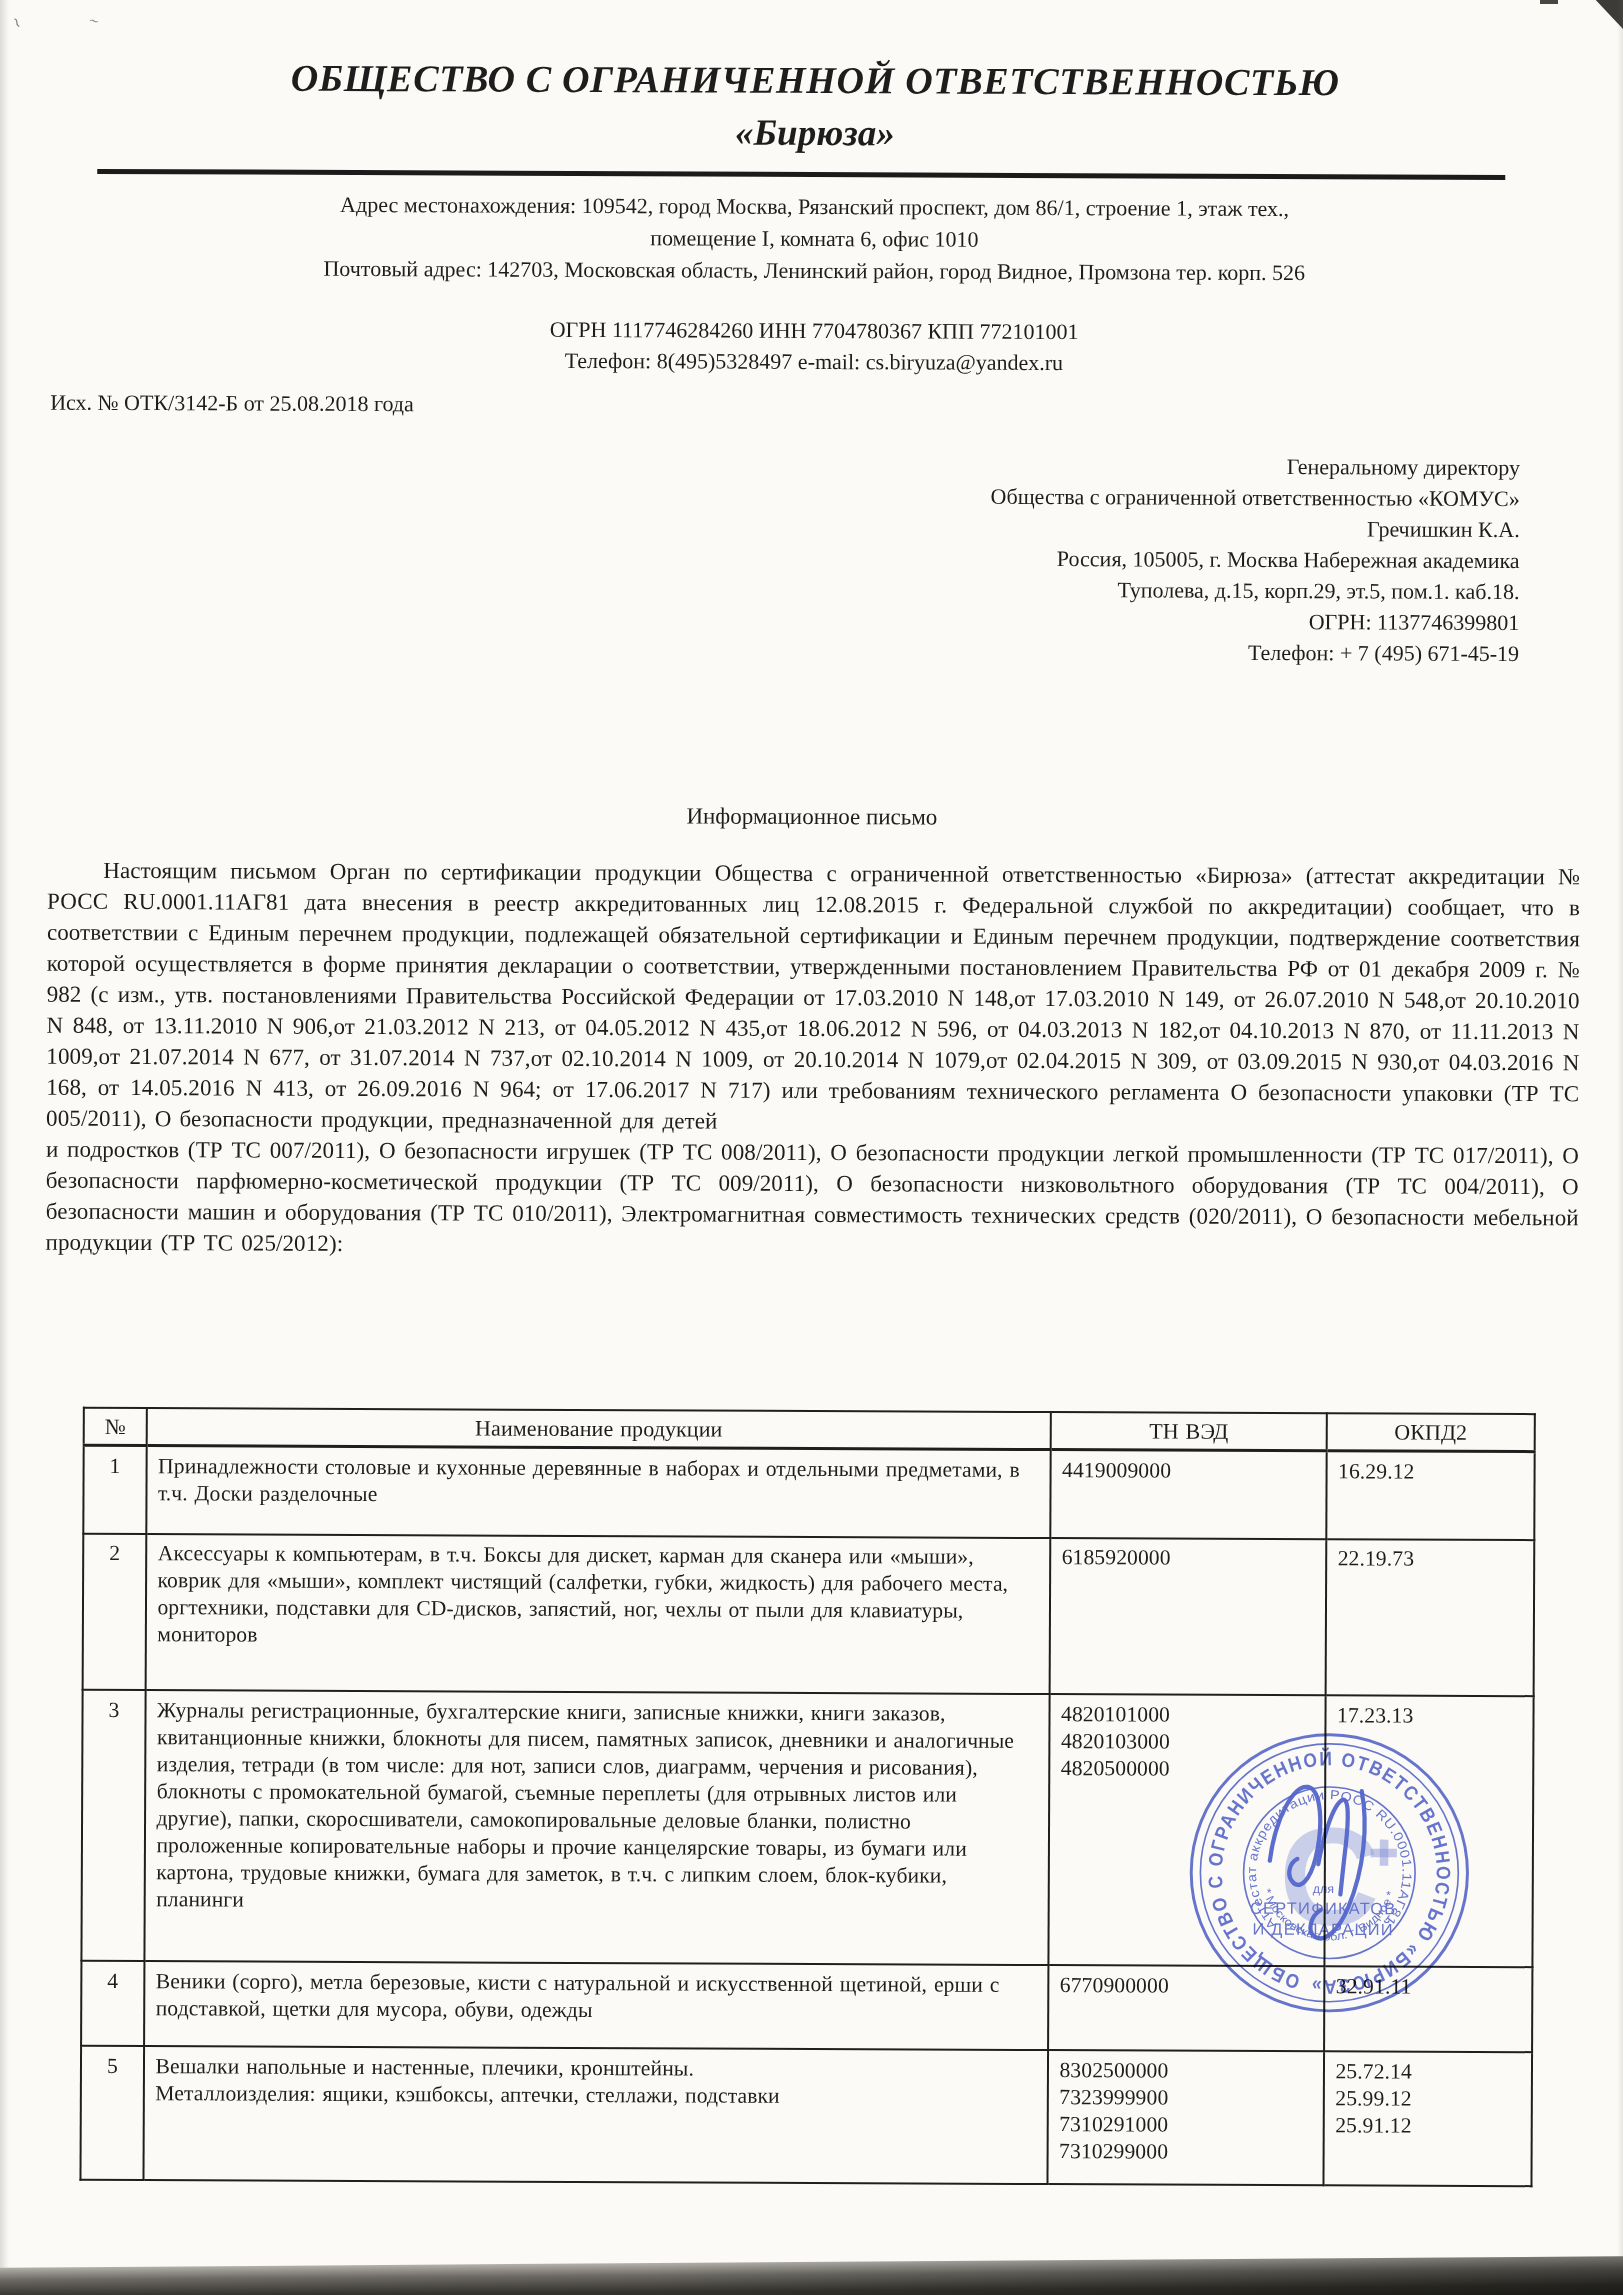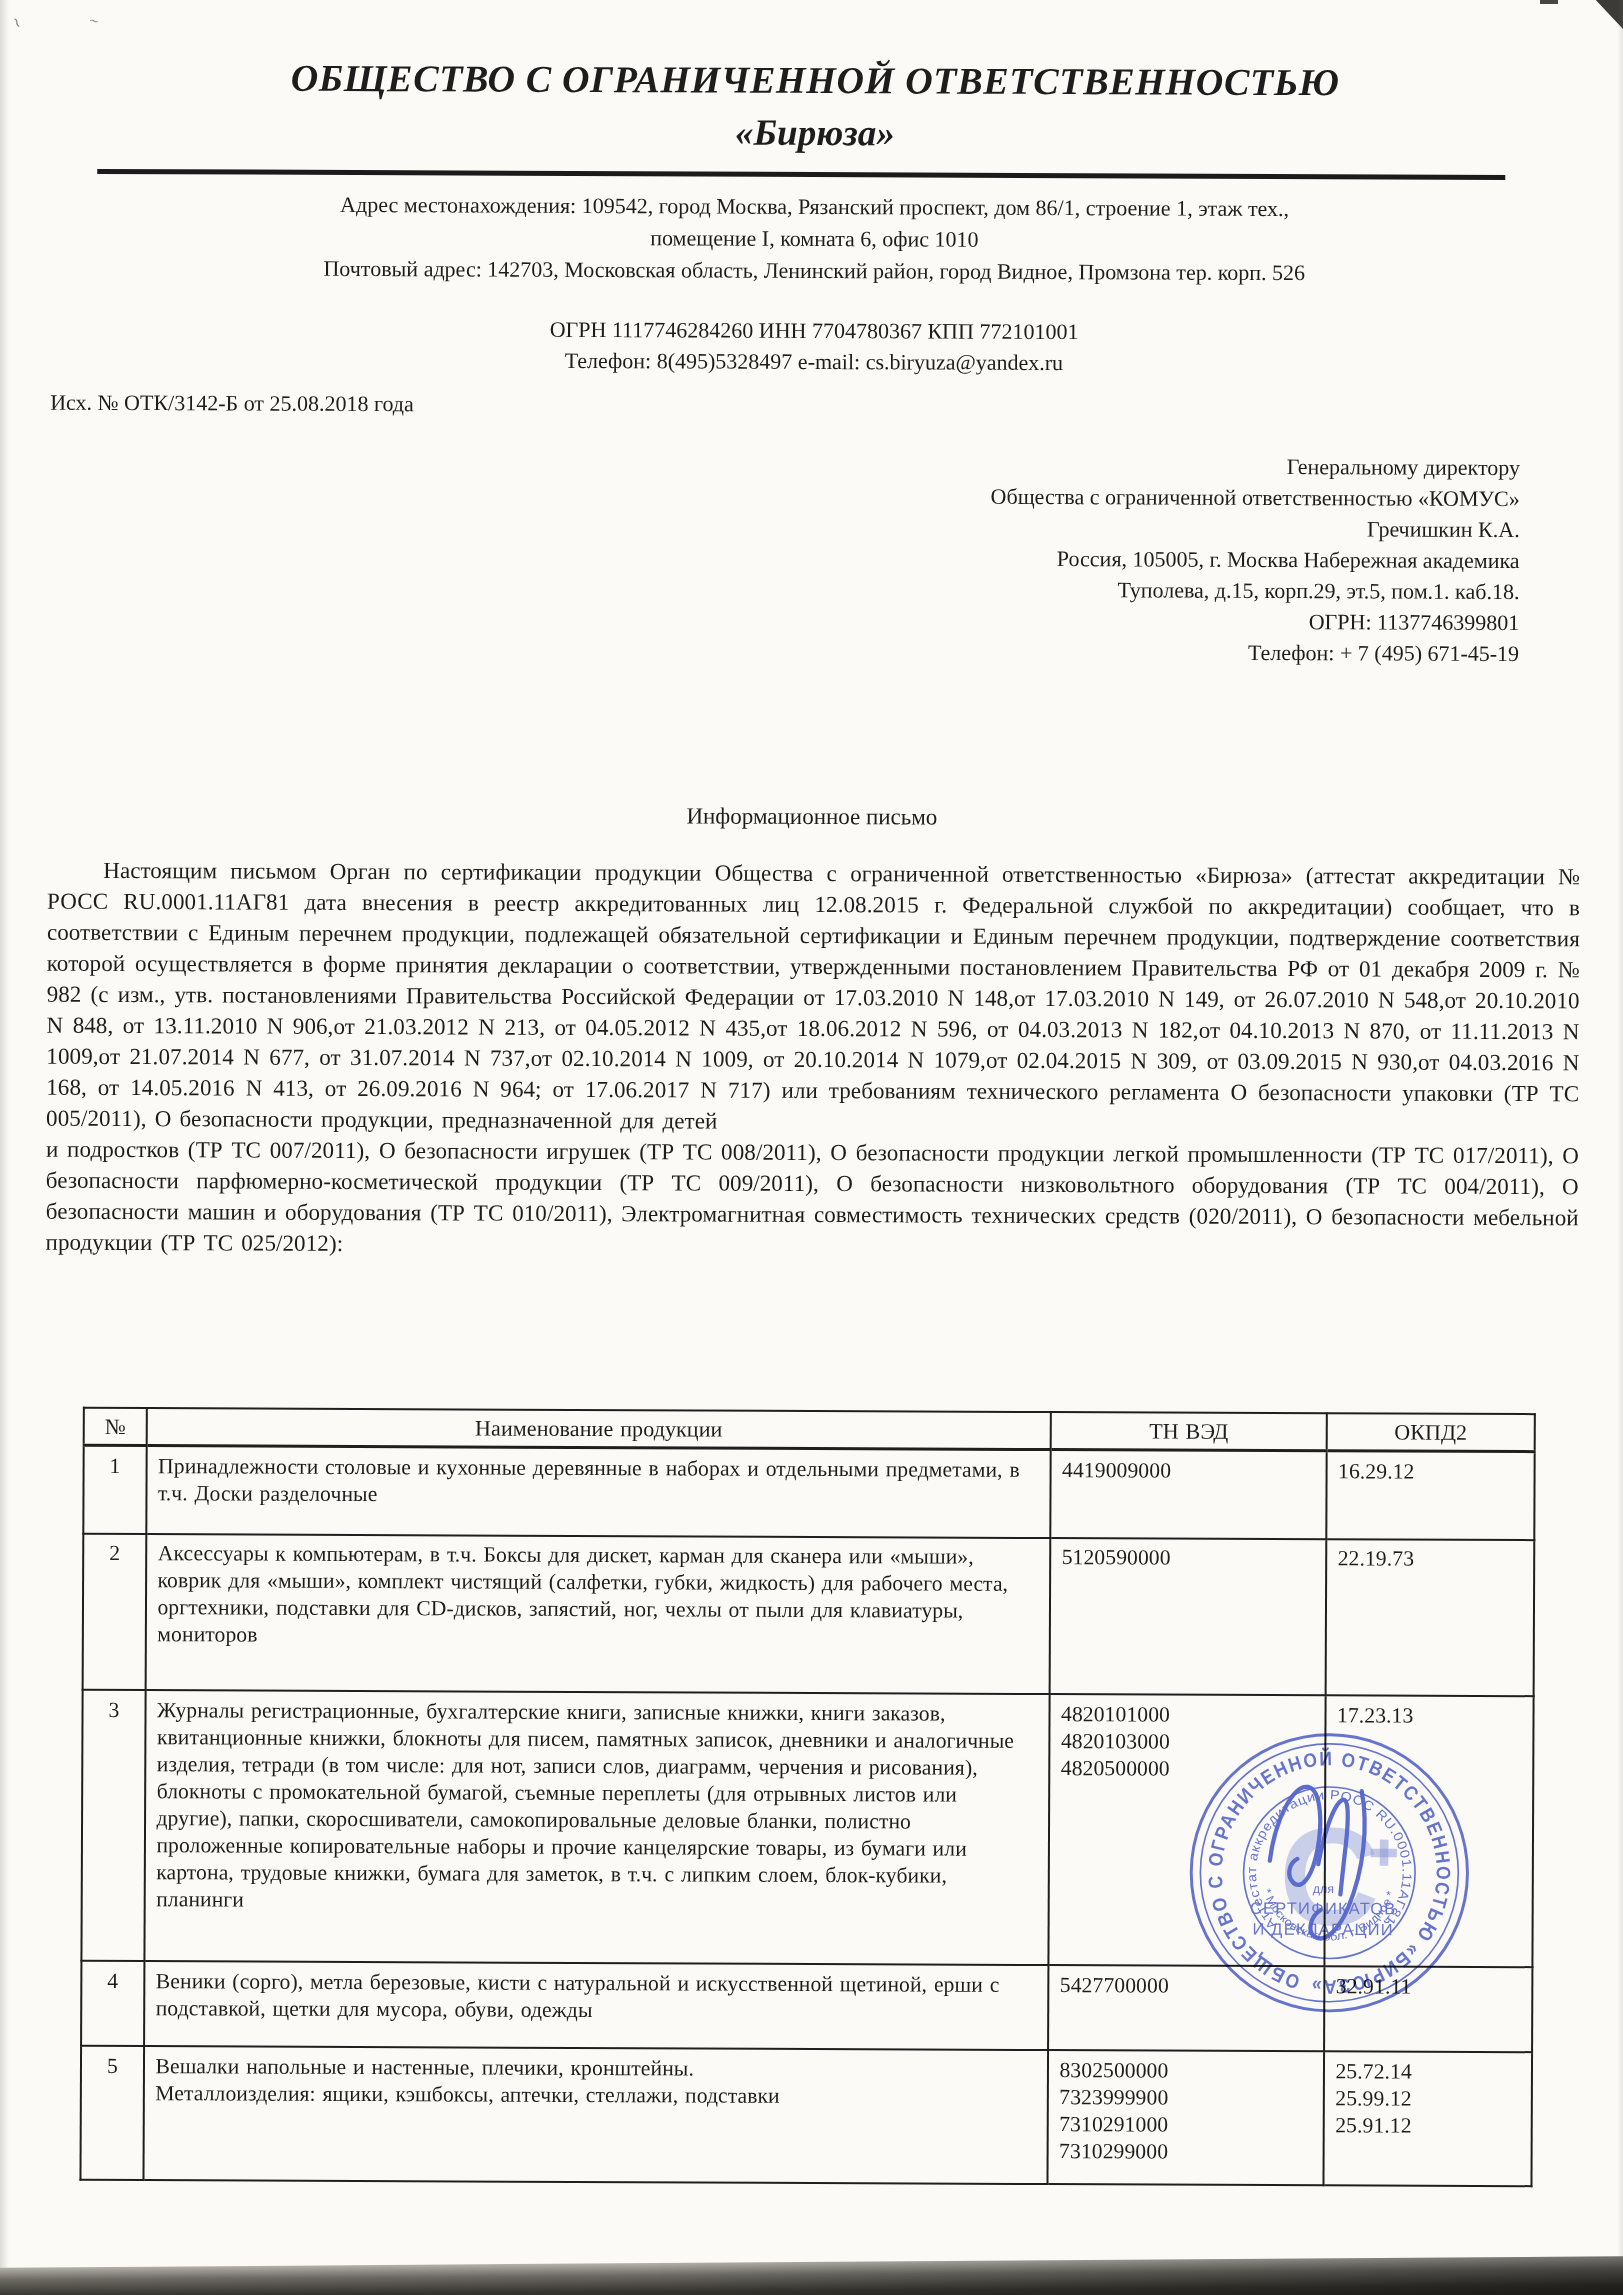--- a/index.html
+++ b/index.html
@@ -125,35 +125,35 @@
       <tbody>
         <tr class="r1">
           <td class="num">1</td>
           <td class="pre">Принадлежности столовые и кухонные деревянные в наборах и отдельными предметами, в т.ч. Доски разделочные</td>
           <td class="pre">4419009000</td>
           <td class="pre">16.29.12</td>
         </tr>
         <tr class="r2">
           <td class="num">2</td>
           <td class="pre">Аксессуары к компьютерам, в т.ч. Боксы для дискет, карман для сканера или «мыши», коврик для «мыши», комплект чистящий (салфетки, губки, жидкость) для рабочего места, оргтехники, подставки для CD-дисков, запястий, ног, чехлы от пыли для клавиатуры, мониторов</td>
-          <td class="pre">5120590000</td>
+          <td class="pre">6185920000</td>
           <td class="pre">22.19.73</td>
         </tr>
         <tr class="r3">
           <td class="num">3</td>
           <td class="pre">Журналы регистрационные, бухгалтерские книги, записные книжки, книги заказов, квитанционные книжки, блокноты для писем, памятных записок, дневники и аналогичные изделия, тетради (в том числе: для нот, записи слов, диаграмм, черчения и рисования), блокноты с промокательной бумагой, съемные переплеты (для отрывных листов или другие), папки, скоросшиватели, самокопировальные деловые бланки, полистно проложенные копировательные наборы и прочие канцелярские товары, из бумаги или картона, трудовые книжки, бумага для заметок, в т.ч. с липким слоем, блок-кубики, планинги</td>
           <td class="pre">4820101000
 4820103000
 4820500000</td>
           <td class="pre">17.23.13</td>
         </tr>
         <tr class="r4">
           <td class="num">4</td>
           <td class="pre">Веники (сорго), метла березовые, кисти с натуральной и искусственной щетиной, ерши с подставкой, щетки для мусора, обуви, одежды</td>
-          <td class="pre">5427700000</td>
+          <td class="pre">6770900000</td>
           <td class="pre">32.91.11</td>
         </tr>
         <tr class="r5">
           <td class="num">5</td>
           <td class="pre">Вешалки напольные и настенные, плечики, кронштейны.
 Металлоизделия: ящики, кэшбоксы, аптечки, стеллажи, подставки</td>
           <td class="pre">8302500000
 7323999900
 7310291000
 7310299000</td>

